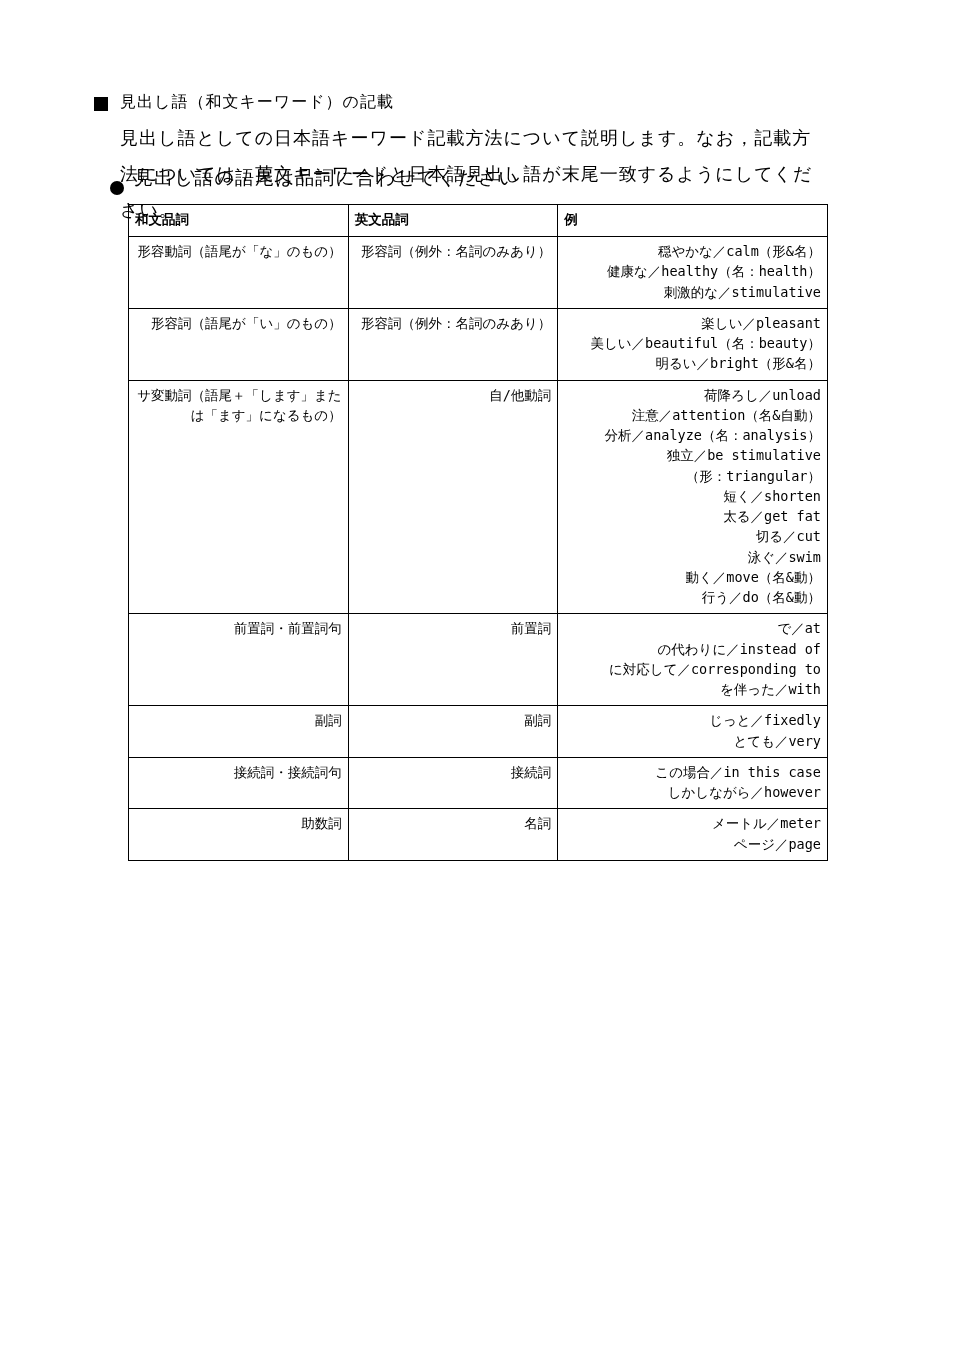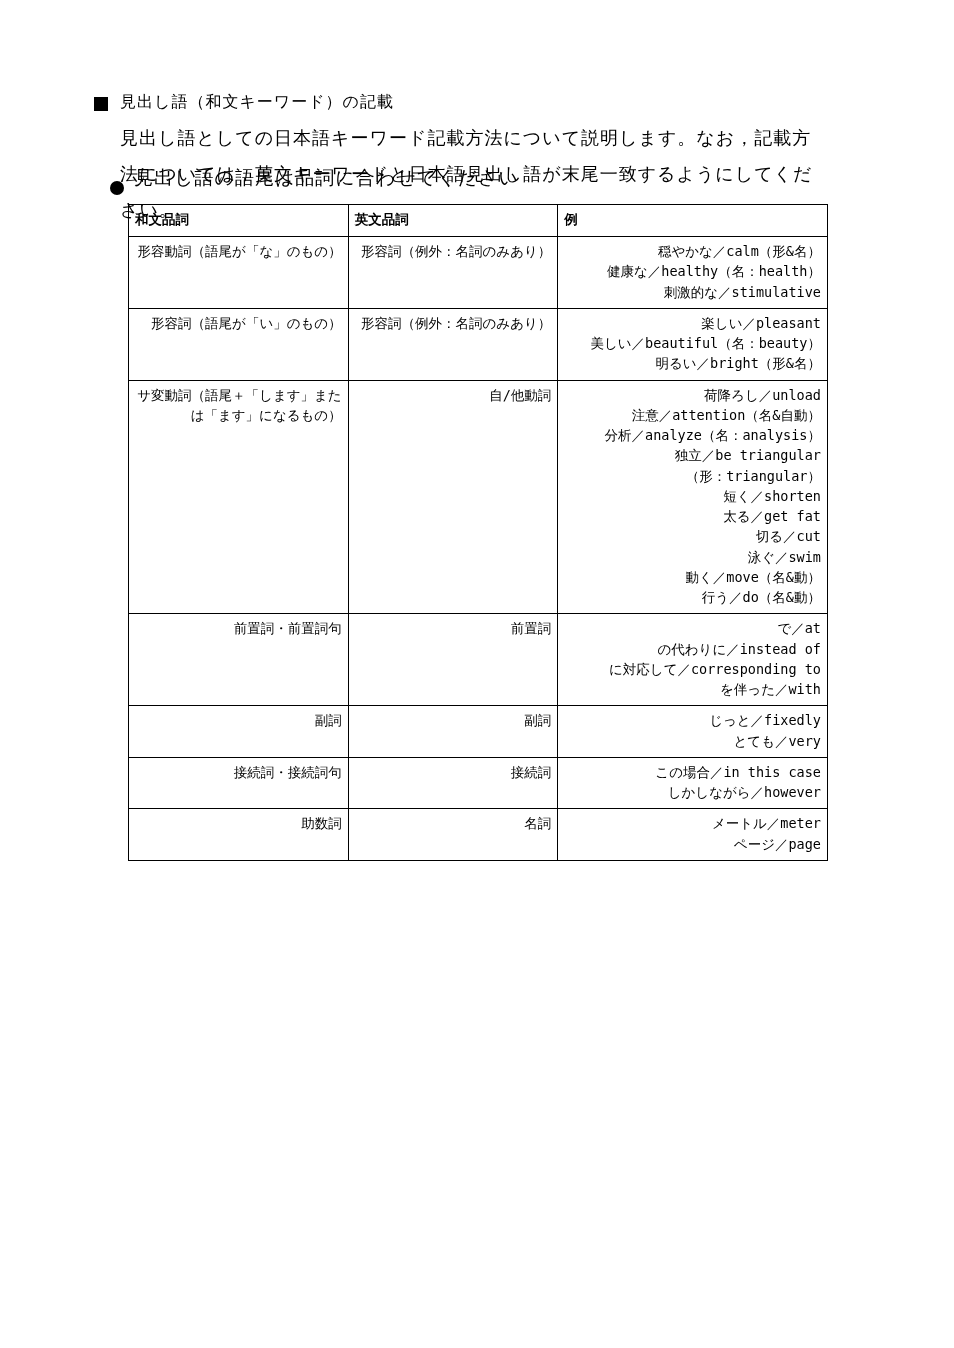--- a/index.html
+++ b/index.html
@@ -61,21 +61,21 @@
             <span class="cell-line">明るい／bright（形&amp;名）</span>
           </td>
     </tr>
     <tr>
       <td>サ変動詞（語尾＋「します」または「ます」になるもの）</td>
       <td>自/他動詞</td>
       <td>
             <span class="cell-line">荷降ろし／unload</span>
             <span class="cell-line">注意／attention（名&amp;自動）</span>
             <span class="cell-line">分析／analyze（名：analysis）</span>
-            <span class="cell-line">独立／be triangular</span>
+            <span class="cell-line">独立／be stimulative</span>
             <span class="cell-line">　　　　（形：triangular）</span>
             <span class="cell-line">短く／shorten</span>
             <span class="cell-line">太る／get fat</span>
             <span class="cell-line">切る／cut</span>
             <span class="cell-line">泳ぐ／swim</span>
             <span class="cell-line">動く／move（名&amp;動）</span>
             <span class="cell-line">行う／do（名&amp;動）</span>
           </td>
     </tr>
     <tr>

